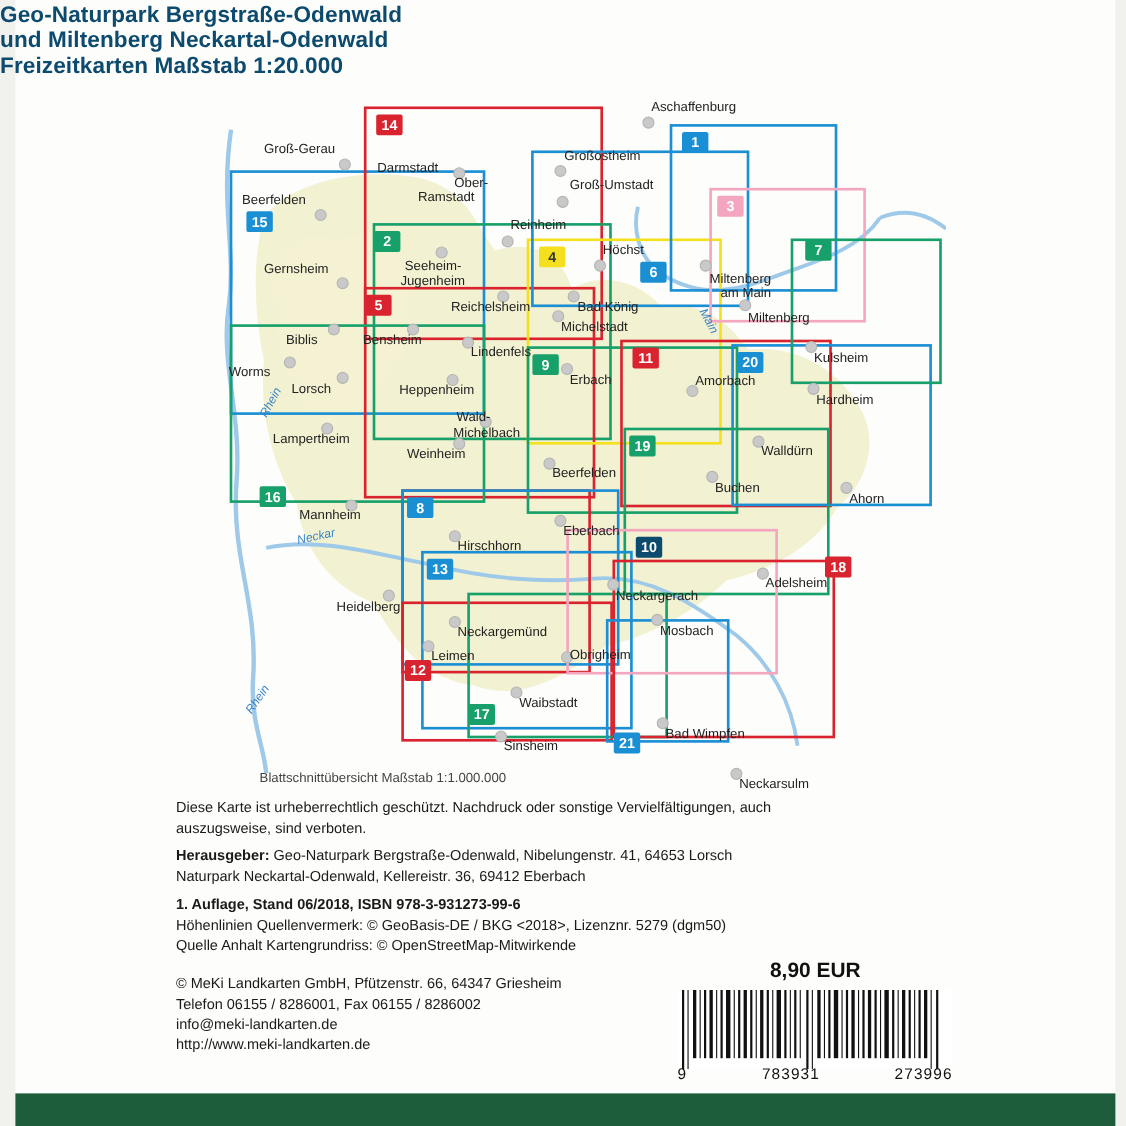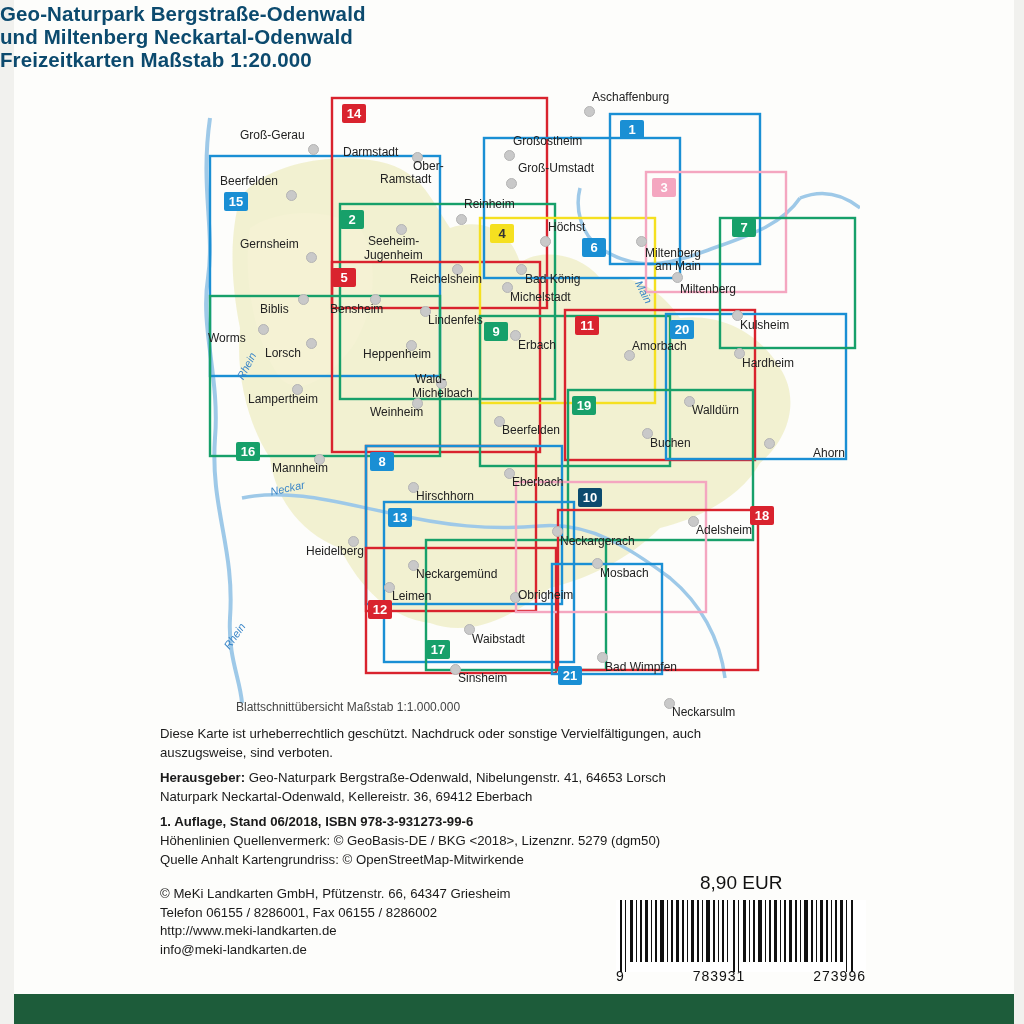--- a/index.html
+++ b/index.html
@@ -45,21 +45,21 @@
   }
   .legal b{font-weight:bold;margin-top:24px;}
   .legal .sp{height:7px;}
   .kart{
     position:absolute;left:160px;top:885px;width:470px;
     font-size:13.2px;line-height:18.6px;color:#1a1a1a;
   }
   .kart .hd{font-weight:bold;}
   
   .price{
-    position:absolute;left:700px;top:872px;font-size:19px;font-weight:normal;color:#111;
+    position:absolute;left:700px;top:872px;font-size:19px;font-weight:bold;color:#111;
   }
   .barcode{
     position:absolute;left:616px;top:900px;width:250px;height:72px;background:#fff;
   }
   .barcode .bars{position:absolute;left:0;top:0;width:250px;height:72px;}
   .bcnum{
     position:absolute;left:616px;top:968px;width:250px;
     font-size:14px;letter-spacing:1px;color:#111;
     display:flex;justify-content:space-between;
   }
@@ -200,21 +200,21 @@
     <div class="town" style="left:562px;top:278px;">Hardheim</div>
     <div class="town" style="left:85px;top:268px;">Lorsch</div>
     <div class="town" style="left:183px;top:269px;">Heppenheim</div>
     <div class="town" style="left:235px;top:294px;">Wald-</div>
     <div class="town" style="left:232px;top:308px;">Michelbach</div>
     <div class="town" style="left:68px;top:314px;">Lampertheim</div>
     <div class="town" style="left:512px;top:325px;">Walldürn</div>
     <div class="town" style="left:190px;top:327px;">Weinheim</div>
     <div class="town" style="left:322px;top:345px;">Beerfelden</div>
     <div class="town" style="left:470px;top:358px;">Buchen</div>
-    <div class="town" style="left:592px;top:368px;margin-left:41px;">Ahorn</div>
+    <div class="town" style="left:592px;top:368px;">Ahorn</div>
     <div class="town" style="left:92px;top:383px;">Mannheim</div>
     <div class="town" style="left:332px;top:397px;">Eberbach</div>
     <div class="town" style="left:236px;top:411px;">Hirschhorn</div>
     <div class="town" style="left:516px;top:445px;">Adelsheim</div>
     <div class="town" style="left:380px;top:456px;">Neckargerach</div>
     <div class="town" style="left:126px;top:466px;">Heidelberg</div>
     <div class="town" style="left:236px;top:489px;">Neckargemünd</div>
     <div class="town" style="left:420px;top:488px;">Mosbach</div>
     <div class="town" style="left:212px;top:511px;">Leimen</div>
     <div class="town" style="left:338px;top:510px;">Obrigheim</div>
@@ -263,22 +263,22 @@
     <div>Naturpark Neckartal-Odenwald, Kellereistr. 36, 69412 Eberbach</div>
     <div class="sp"></div>
     <div><b>1. Auflage, Stand 06/2018, ISBN 978-3-931273-99-6</b></div>
     <div>Höhenlinien Quellenvermerk: © GeoBasis-DE / BKG &lt;2018&gt;, Lizenznr. 5279 (dgm50)</div>
     <div>Quelle Anhalt Kartengrundriss: © OpenStreetMap-Mitwirkende</div>
   </div>
 
   <div class="kart">
     <div>© MeKi Landkarten GmbH, Pfützenstr. 66, 64347 Griesheim</div>
     <div>Telefon 06155 / 8286001, Fax 06155 / 8286002</div>
+    <div>info@meki-landkarten.de</div>
     <div>http://www.meki-landkarten.de</div>
-    <div>info@meki-landkarten.de</div>
   </div>
 
   <div class="price">8,90 EUR</div>
 
   <div class="barcode">
     <svg class="bars" viewBox="0 0 250 72" preserveAspectRatio="none">
       <g fill="#111">
         <rect x="4" y="0" width="2" height="72"></rect>
           <rect x="9" y="0" width="1" height="72"></rect>
         <rect x="14" y="0" width="3" height="62"></rect>

